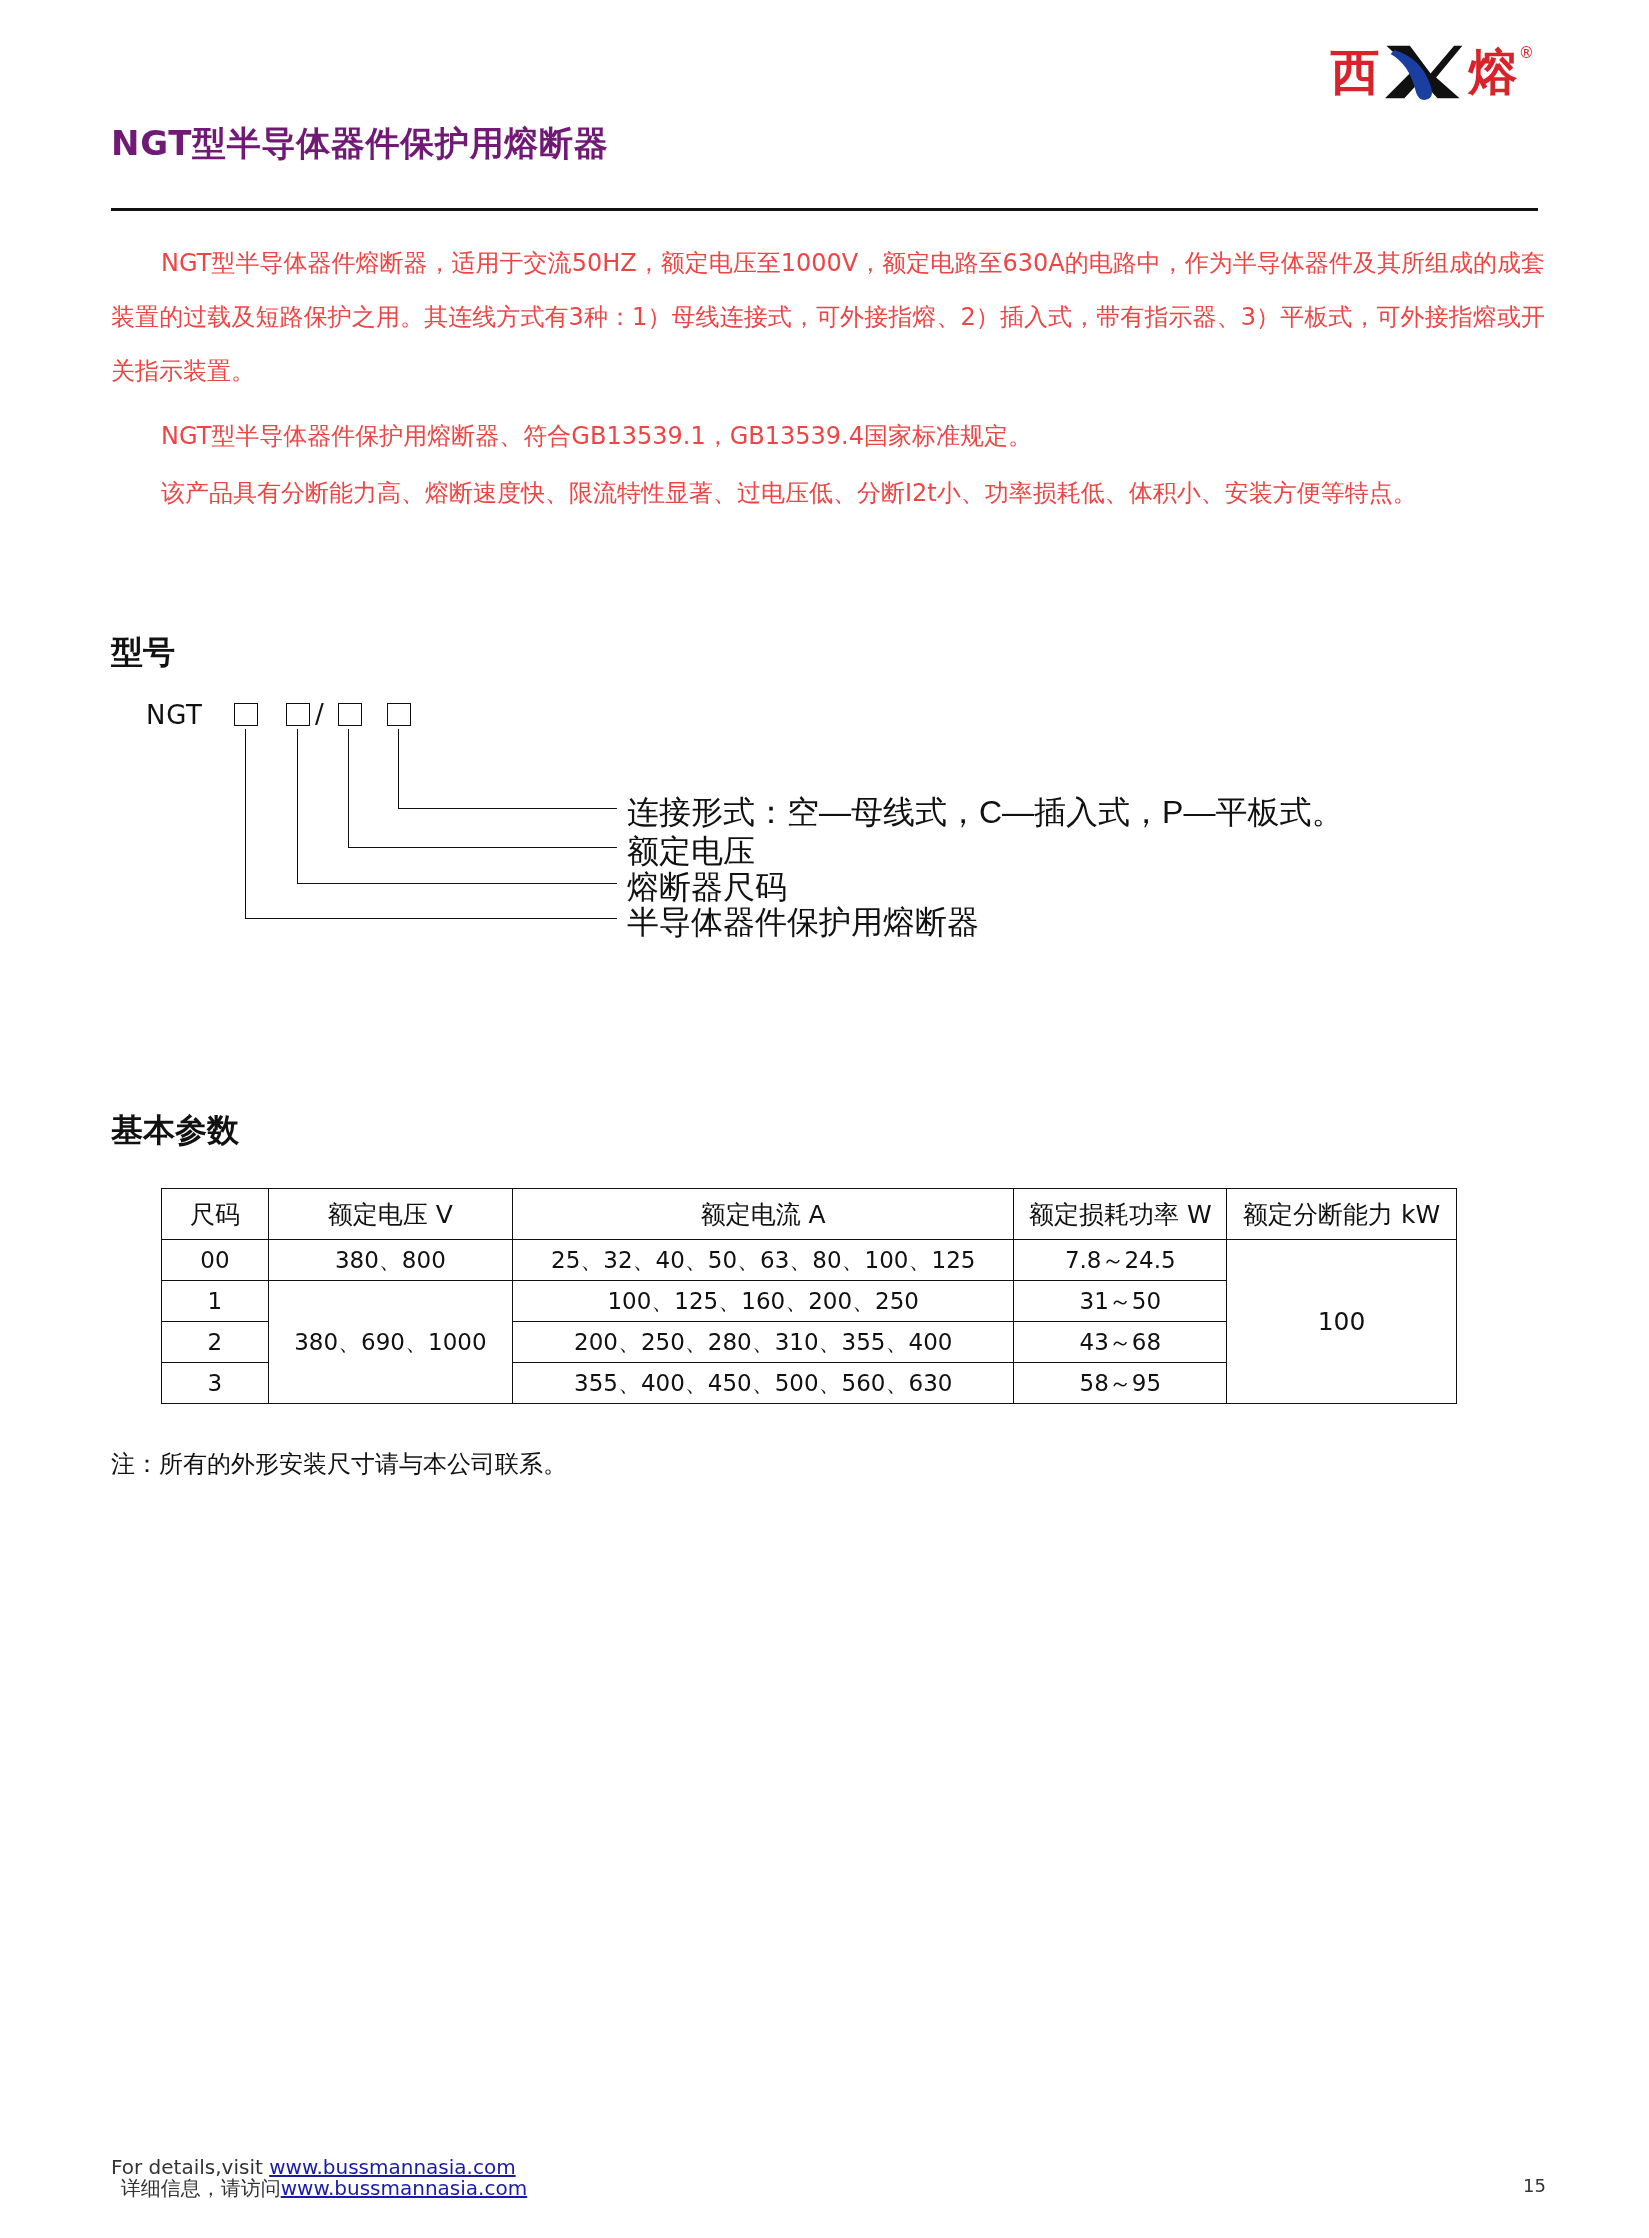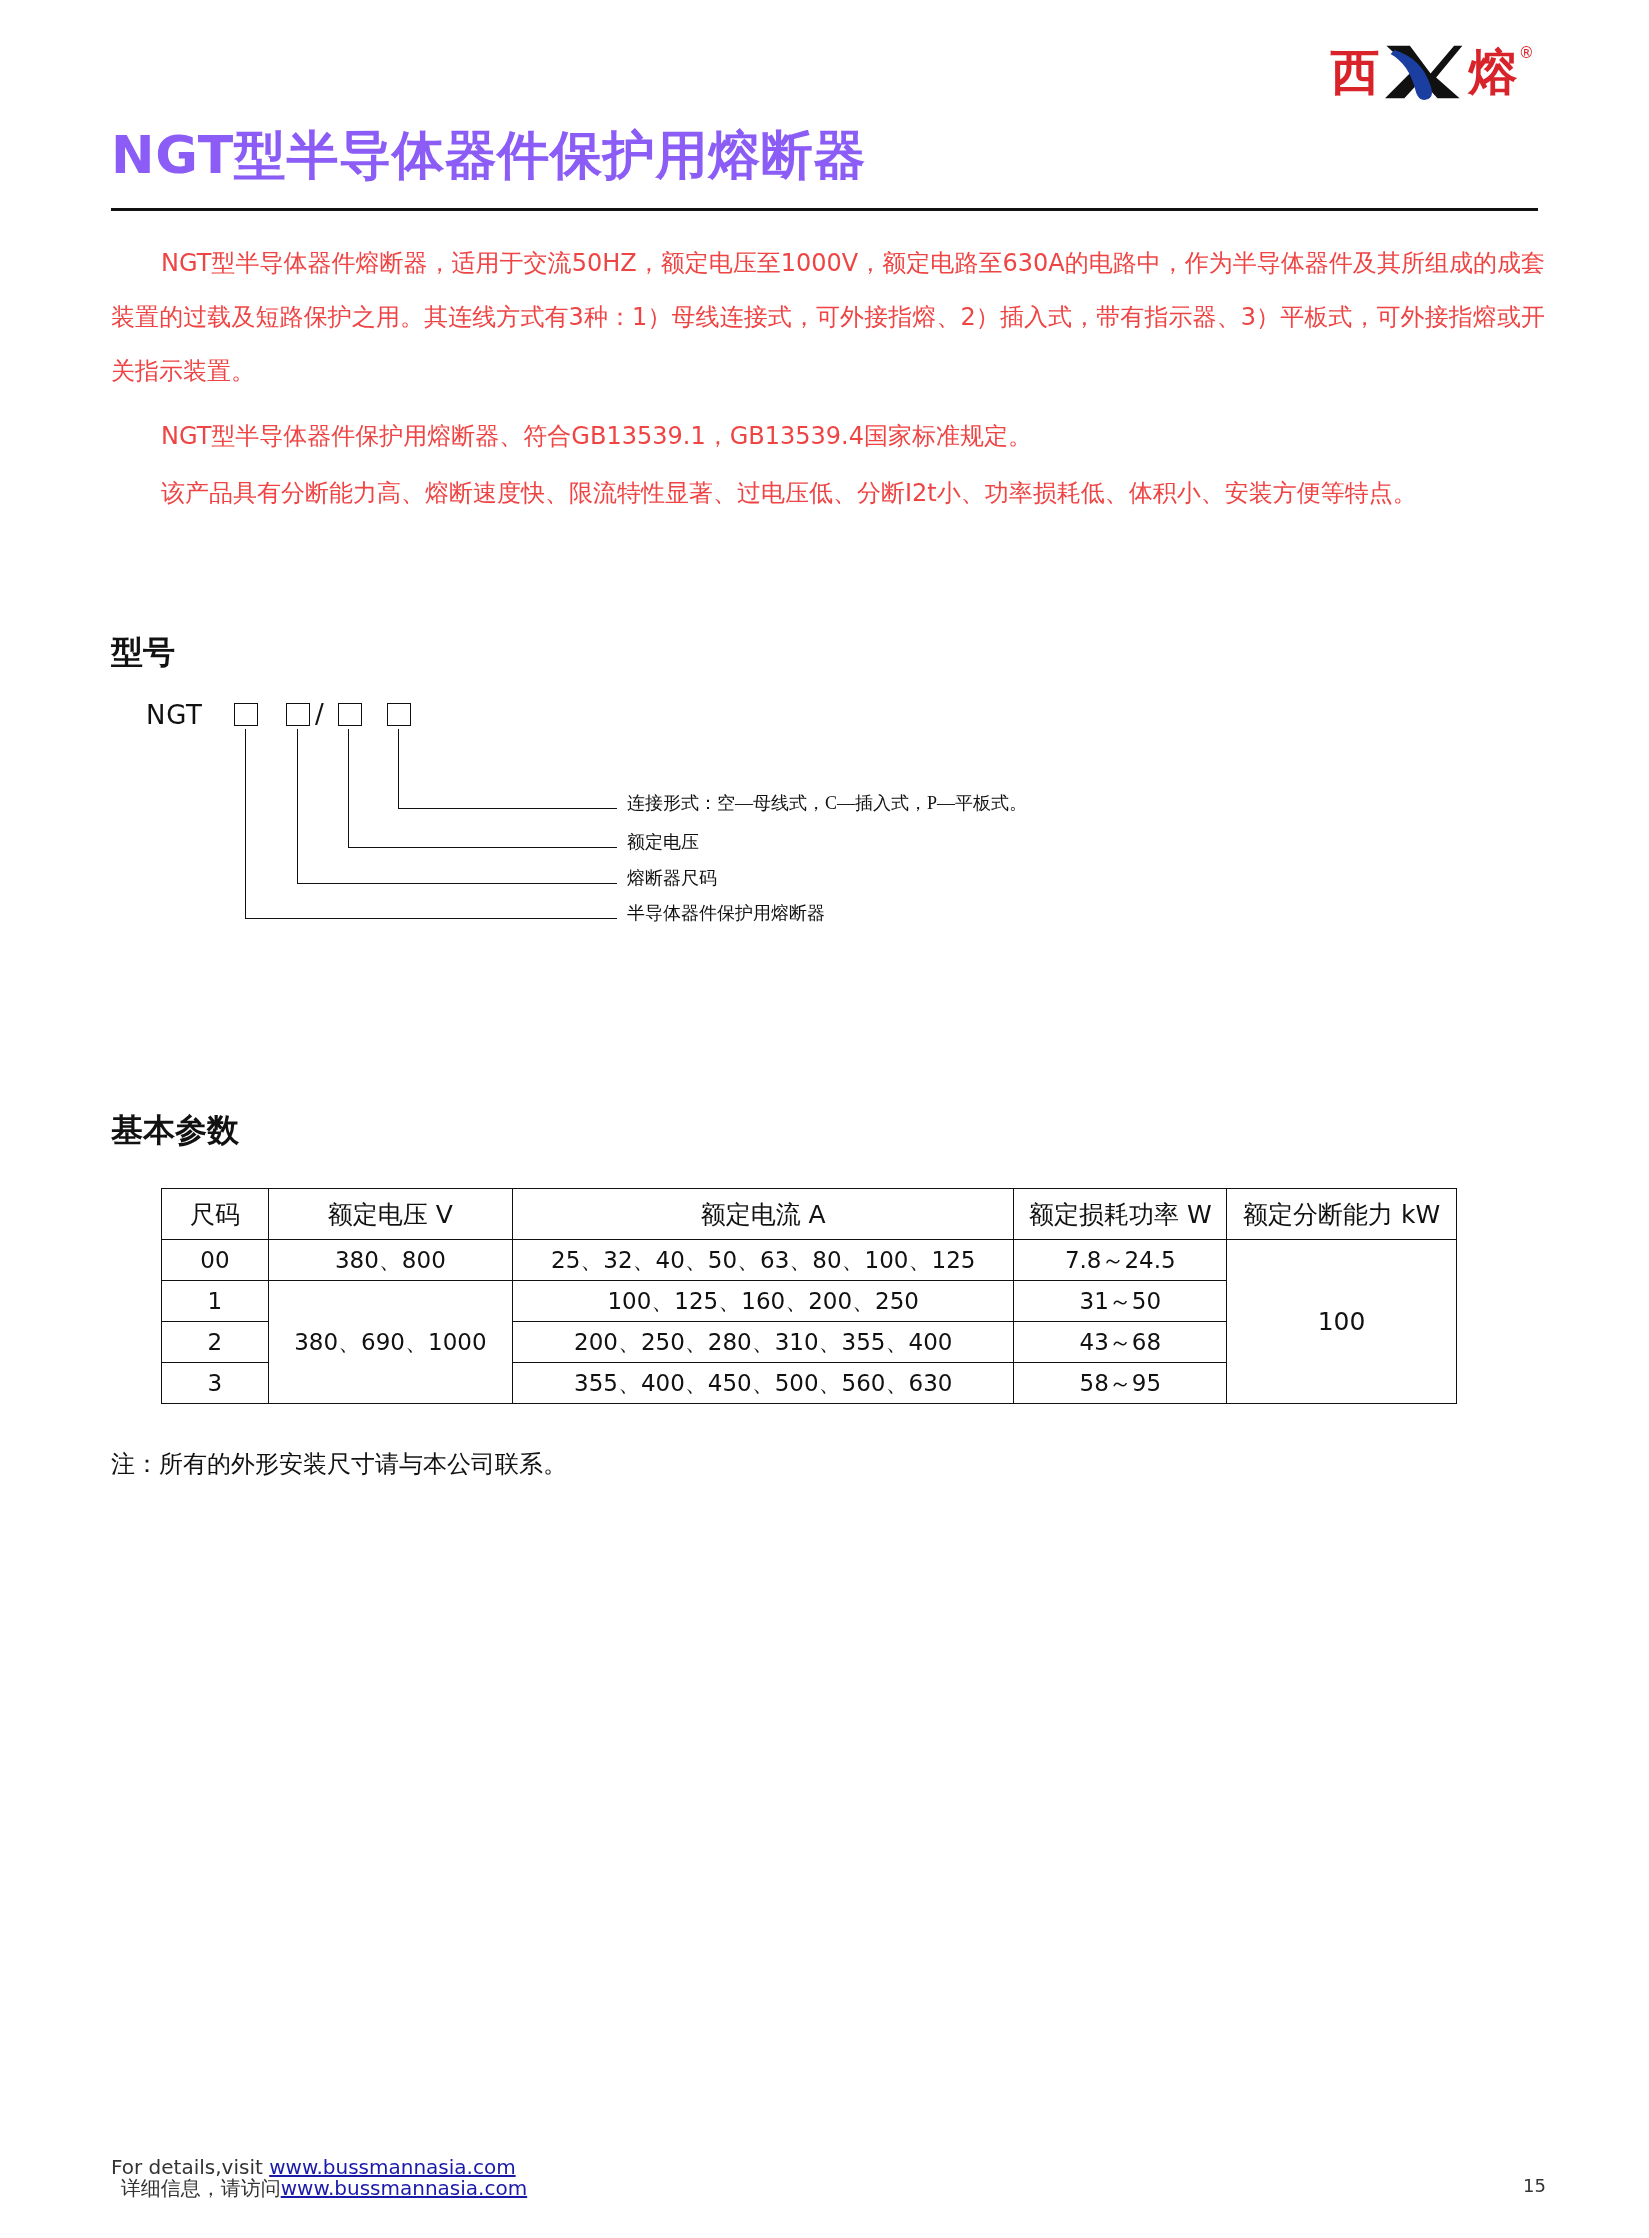--- a/index.html
+++ b/index.html
@@ -63,24 +63,24 @@
     margin-left: 2.8px;
     font-family: "DejaVu Sans", sans-serif;
   }
 
   
   .title {
     position: absolute;
     left: 111px;
     top: 121px;
     font-family: "DejaVu Sans", sans-serif;
-    font-size: 52px;
+    font-size: 34px;
     font-weight: bold;
     letter-spacing: 0.7px;
-    color: #8b5cf6;
+    color: #701a75;
     white-space: nowrap;
   }
   .title-rule {
     position: absolute;
     left: 111px;
     top: 208px;
     width: 1427px;
     border-top: 2.8px solid #111;
     border-bottom: 0.7px solid #111;
     height: 2.8px;
@@ -148,22 +148,22 @@
     color: #111;
   }
   .leader {
     position: absolute;
     border-left: 1.4px solid #111;
     border-bottom: 1.4px solid #111;
     box-sizing: border-box;
   }
   .leader-label {
     position: absolute;
-    font-family: Liberation Serif, serif;
-    font-size: 18px;
+    font-family: Liberation Sans, sans-serif;
+    font-size: 32px;
     color: #111;
     white-space: nowrap;
   }
 
   
   .table-wrap {
     position: absolute;
     left: 161px;
     top: 1188px;
     width: 1296px;

